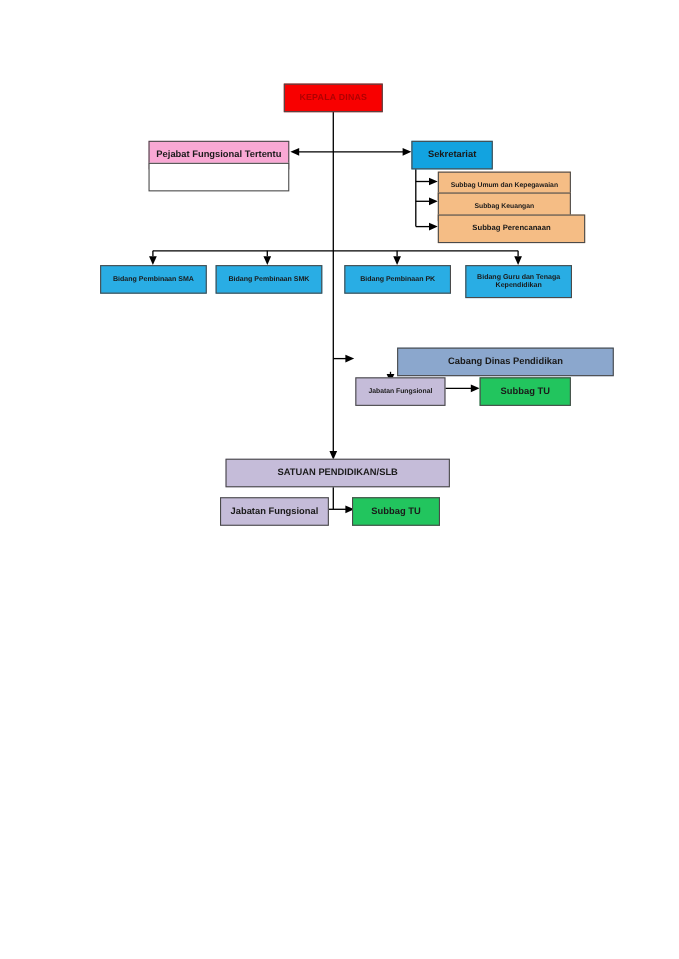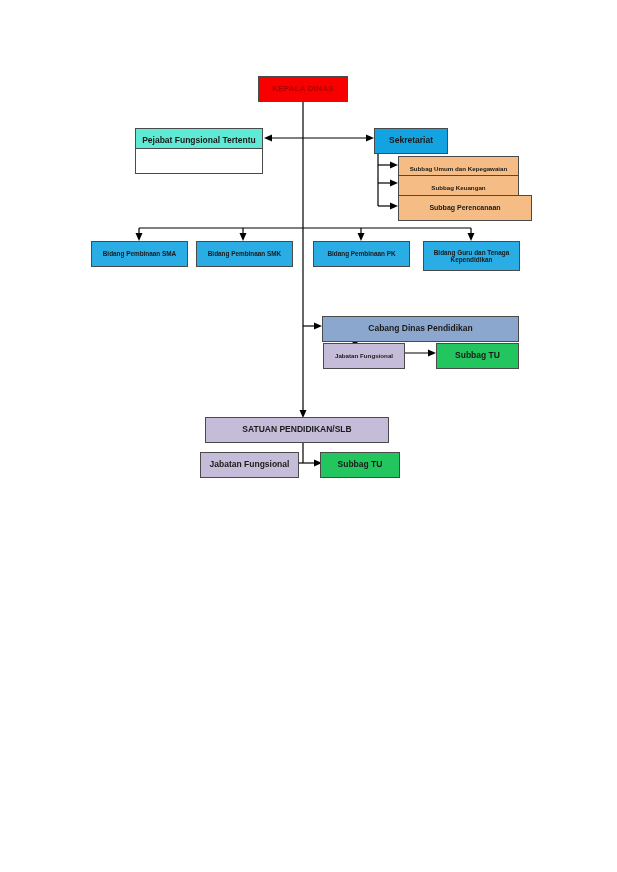--- a/index.html
+++ b/index.html
@@ -37,27 +37,27 @@
     display: block;
     width: 100%;
   }
   .lines {
     position: absolute;
     left: 0;
     top: 0;
     pointer-events: none;
   }
   .kepala        { background:#f80000; color:#b00000; font-size:8px; font-weight:700; letter-spacing:.2px; }
-  .pejabat-head  { background:#5eead4; color:#1a1a1a; font-size:8.5px; font-weight:700; }
+  .pejabat-head  { background:#f9a8d4; color:#1a1a1a; font-size:8.5px; font-weight:700; }
   .pejabat-body  { background:#ffffff; }
   .sekretariat   { background:#12a3e0; color:#1a1a1a; font-size:8.5px; font-weight:700; }
   .subbag        { background:#f5bd85; color:#1a1a1a; font-size:6.2px; font-weight:700; }
   .subbag-wide   { background:#f5bd85; color:#1a1a1a; font-size:7px;   font-weight:700; }
   .bidang        { background:#29ade4; color:#1a1a1a; font-size:6.4px; font-weight:700; }
-  .cabang        { background:#8ba7cd; color:#1a1a1a; font-size:8.5px; font-weight:700; }
+  .cabang        { background:#8ba7cd; color:#1a1a1a; font-size:8.5px; font-weight:700;margin-left:39px; }
   .jabatan-sm    { background:#c5bcd9; color:#1a1a1a; font-size:6.2px; font-weight:700; }
   .subbagtu      { background:#22c55e; color:#1a1a1a; font-size:8.5px; font-weight:700; }
   .satuan        { background:#c5bcd9; color:#1a1a1a; font-size:8.5px; font-weight:700; }
   .jabatan       { background:#c5bcd9; color:#1a1a1a; font-size:8.5px; font-weight:700; }
 </style>
 </head>
 <body>
 
 <div id="chart-canvas">
 
@@ -152,21 +152,21 @@
   <div class="node cabang" style="left:322px; top:316px; width:197px; height:22px;">
     <span>Cabang Dinas Pendidikan</span>
   </div>
   <div class="node jabatan-sm" style="left:323px; top:343px; width:82px; height:20px;">
     <span>Jabatan Fungsional</span>
   </div>
   <div class="node subbagtu" style="left:436px; top:343px; width:83px; height:22px;">
     <span>Subbag TU</span>
   </div>
 
-  <div class="node satuan" style="left:205px; top:417px; width:184px; height:22px;">
+  <div class="node satuan" style="left:205px; top:417px; width:204px; height:22px;">
     <span>SATUAN PENDIDIKAN/SLB</span>
   </div>
   <div class="node jabatan" style="left:200px; top:452px; width:99px; height:22px;">
     <span>Jabatan Fungsional</span>
   </div>
   <div class="node subbagtu" style="left:320px; top:452px; width:80px; height:22px;">
     <span>Subbag TU</span>
   </div>
 
 </div>

